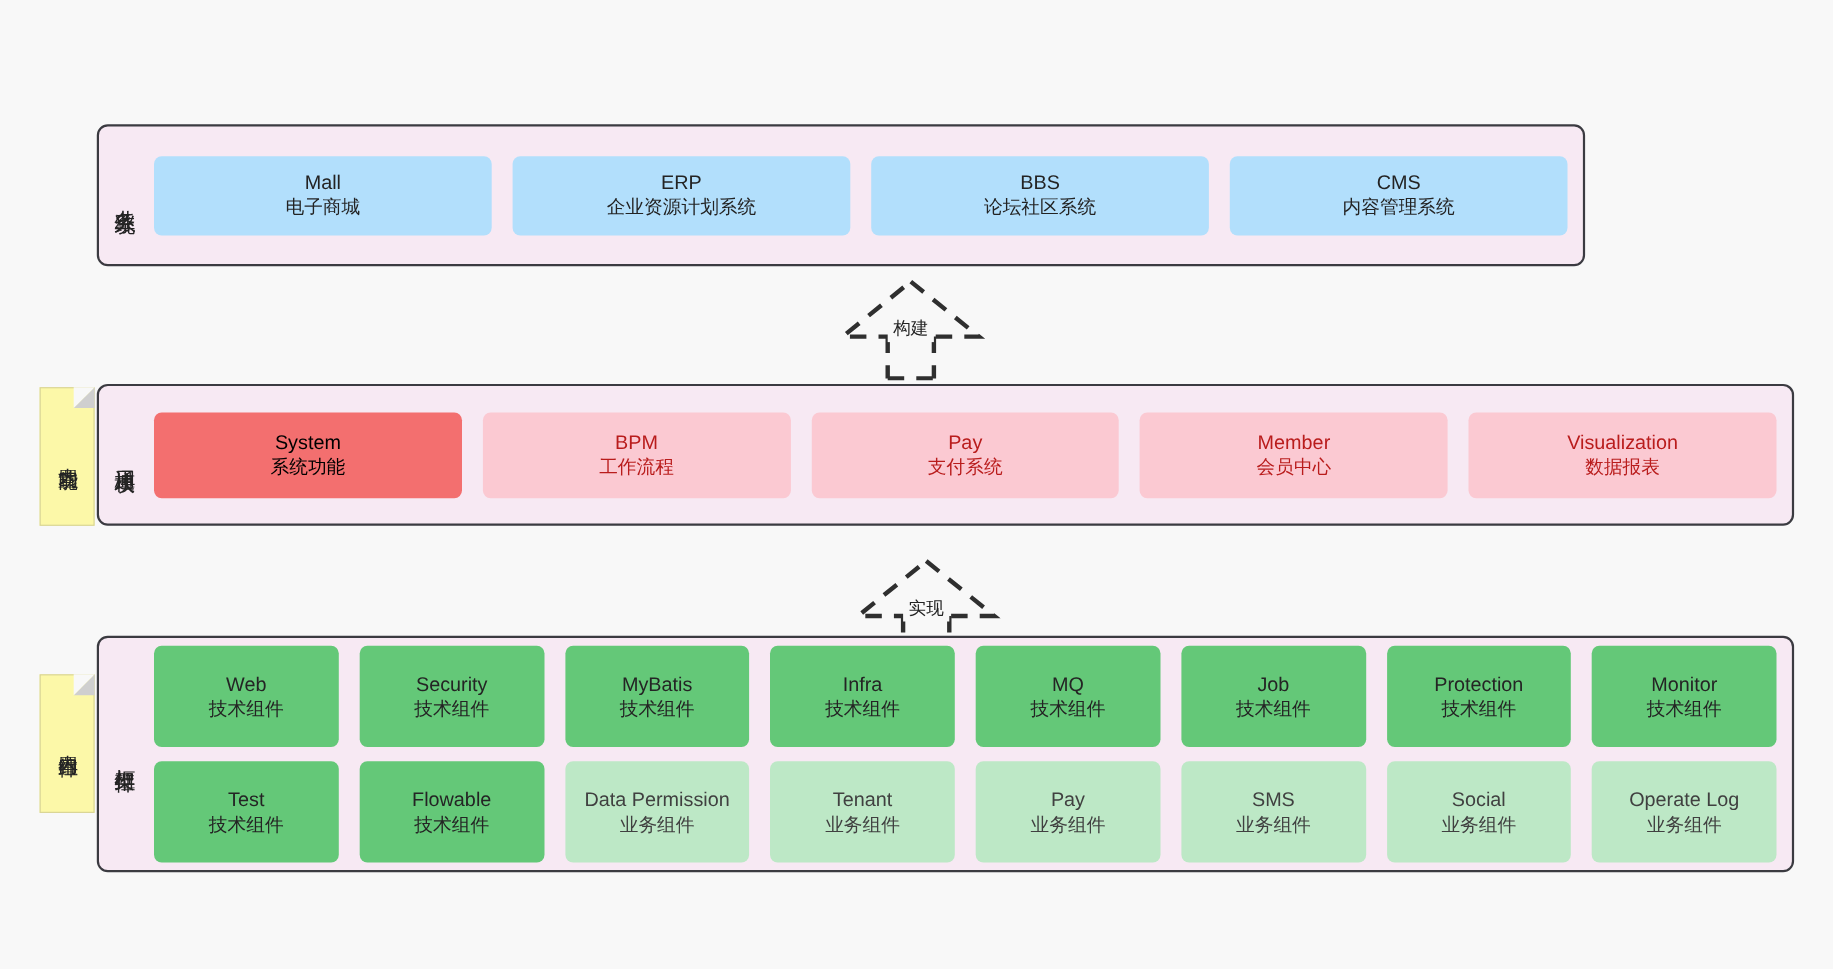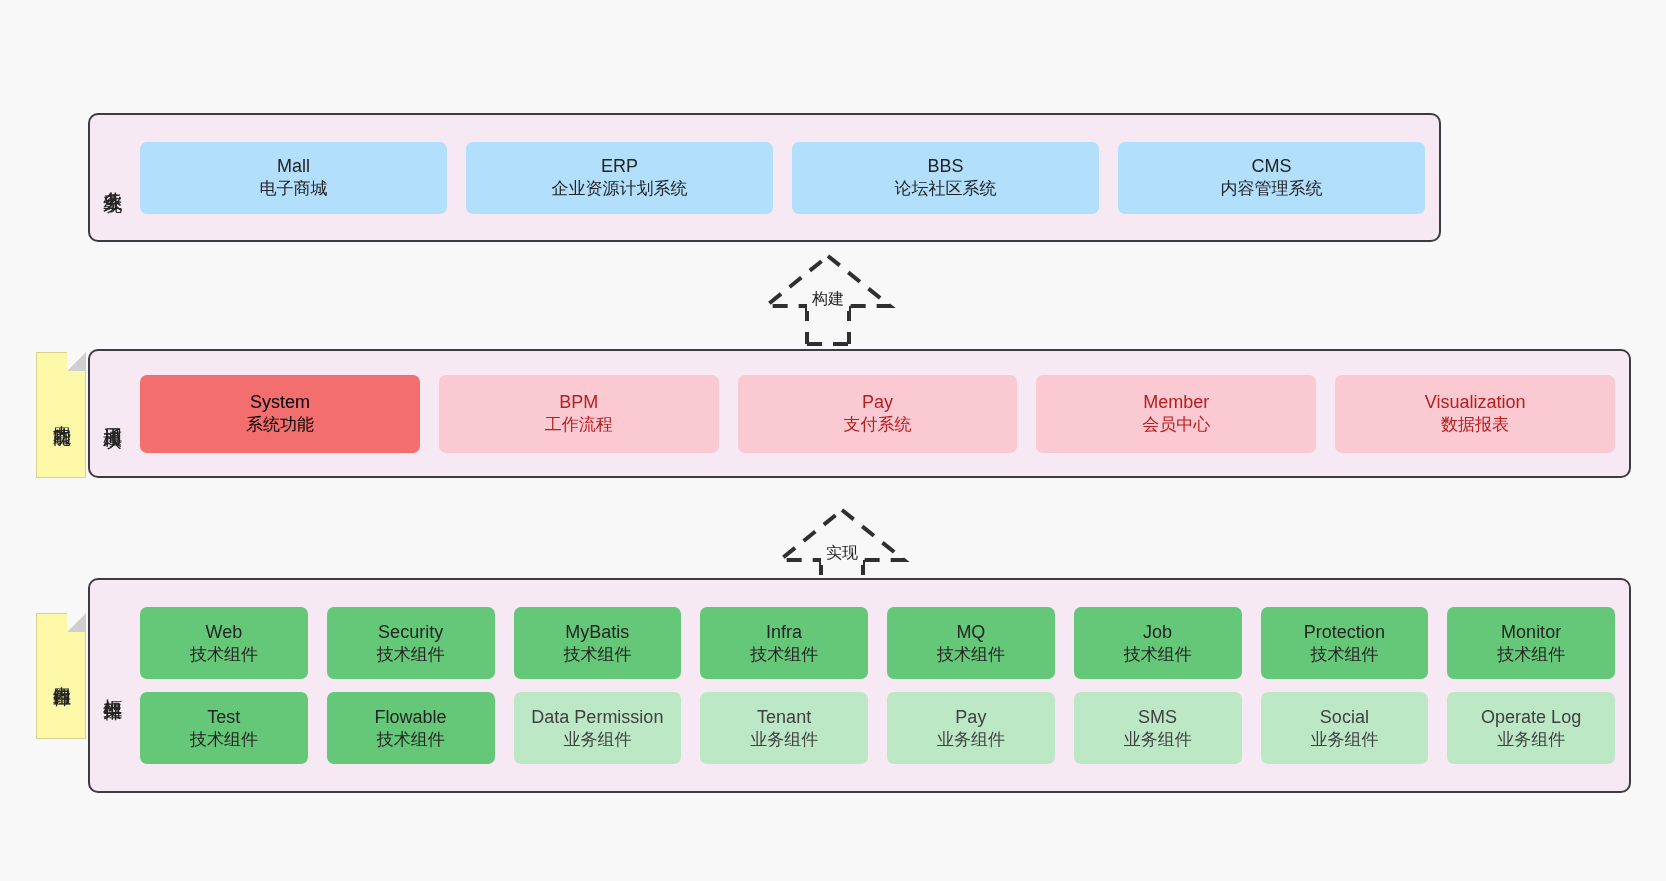--- a/index.html
+++ b/index.html
@@ -85,21 +85,21 @@
   .c-green       { background: #64c878; color: #242424; }
   .c-lightgreen  { background: #bde8c6; color: #404040; }
 
   
   #layer-business  { left: 88px;  top: 113px; width: 1353px; height: 129px; }
   #layer-common    { left: 88px;  top: 349px; width: 1543px; height: 129px; }
   #layer-framework { left: 88px;  top: 578px; width: 1543px; height: 215px; }
 
   #layer-business .card  { height: 72px; }
   #layer-common .card    { height: 78px; }
-  #layer-framework .card { height: 72px; }
+  #layer-framework .card { height: 92px; }
 
   
   .note {
     position: absolute;
     box-sizing: border-box;
     width: 50px;
     background: #fcf8a8;
     border: 1px solid #d6d294;
     display: flex;
     align-items: center;

